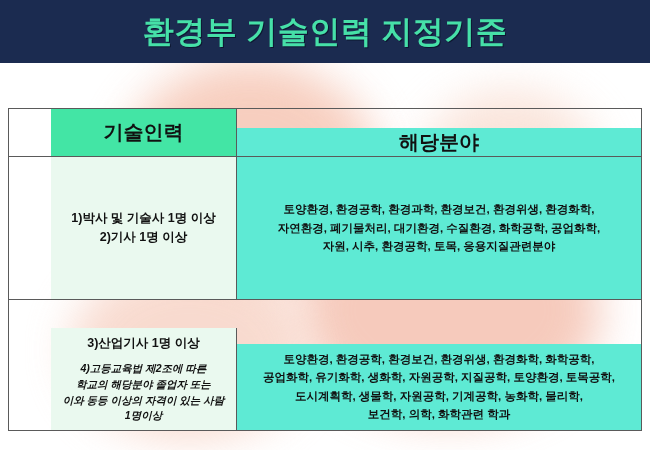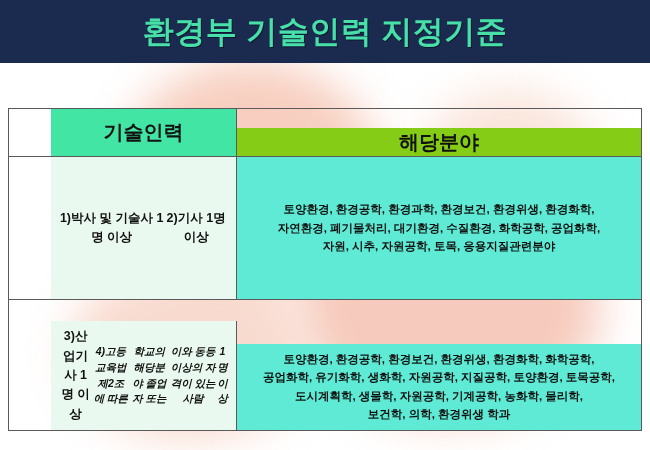--- a/index.html
+++ b/index.html
@@ -119,39 +119,39 @@
     flex: 1 1 auto;
   }
   .head-row {
     height: 48px;
     border-bottom: 1px solid #5a5a5a;
   }
   .head-left {
     background: #43e5a5;
   }
   .head-right {
-    background: #84cc16;
+    background: #5eead4;
     margin-top: 19px;
   }
   .head-text {
     font-size: 20px;
     font-weight: bold;
     color: #111111;
   }
   .body-row-1 {
     height: 143px;
     border-bottom: 1px solid #5a5a5a;
   }
   .body-row-2 {
     height: 130px;
     align-items: flex-end;
   }
   .cell-left-body {
     background: #eaf9ef;
-    flex-direction: row;
+    flex-direction: column;
   }
   .cell-right-body {
     background: #5eead4;
     flex-direction: column;
   }
   .left-line {
     font-size: 12.5px;
     font-weight: bold;
     color: #111111;
     line-height: 1.55;
@@ -194,35 +194,35 @@
     </div>
 
     <div class="row body-row-1">
       <div class="cell col-left cell-left-body">
         <div class="left-line">1)박사 및 기술사 1명 이상</div>
         <div class="left-line">2)기사 1명 이상</div>
       </div>
       <div class="cell col-right cell-right-body">
         <div class="right-line">토양환경, 환경공학, 환경과학, 환경보건, 환경위생, 환경화학,</div>
         <div class="right-line">자연환경, 폐기물처리, 대기환경, 수질환경, 화학공학, 공업화학,</div>
-        <div class="right-line">자원, 시추, 자원공학, 토목, 응용지질관련분야</div>
+        <div class="right-line">자원, 시추, 환경공학, 토목, 응용지질관련분야</div>
       </div>
     </div>
 
     <div class="row body-row-2">
       <div class="cell col-left cell-left-body">
         <div class="left-line">3)산업기사 1명 이상</div>
         <div style="height:8px"></div>
         <div class="left-line small">4)고등교육법 제2조에 따른</div>
         <div class="left-line small">학교의 해당분야 졸업자 또는</div>
         <div class="left-line small">이와 동등 이상의 자격이 있는 사람</div>
         <div class="left-line small">1명이상</div>
       </div>
       <div class="cell col-right cell-right-body">
         <div class="right-line">토양환경, 환경공학, 환경보건, 환경위생, 환경화학, 화학공학,</div>
         <div class="right-line">공업화학, 유기화학, 생화학, 자원공학, 지질공학, 토양환경, 토목공학,</div>
         <div class="right-line">도시계획학, 생물학, 자원공학, 기계공학, 농화학, 물리학,</div>
-        <div class="right-line">보건학, 의학, 환경위생 학과</div>
+        <div class="right-line">보건학, 의학, 화학관련 학과</div>
       </div>
     </div>
 
   </div>
 </div>
 
 </body></html>

